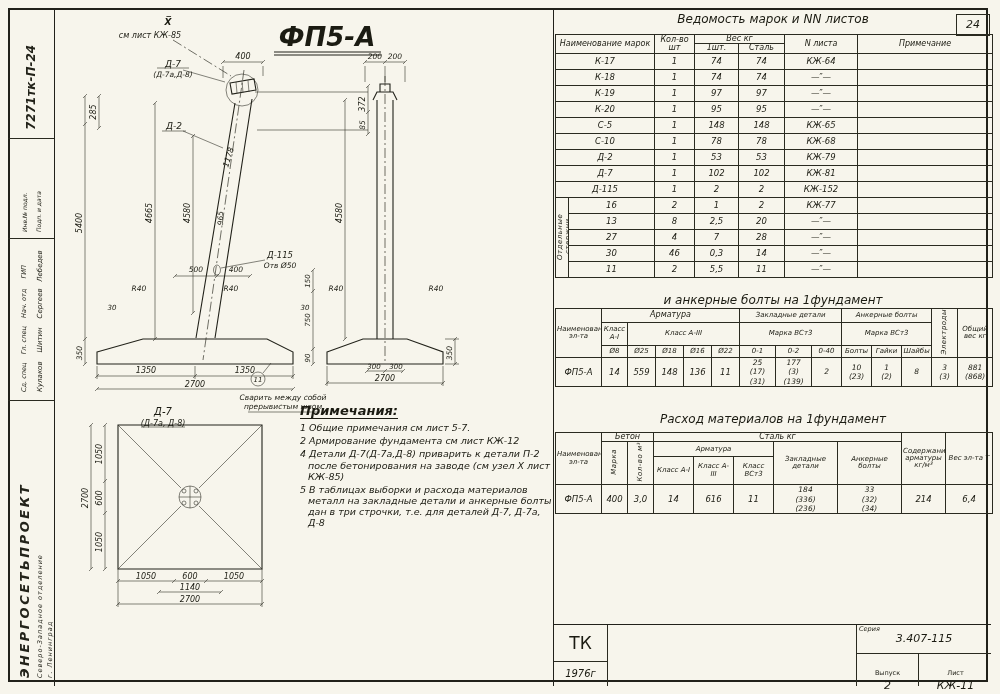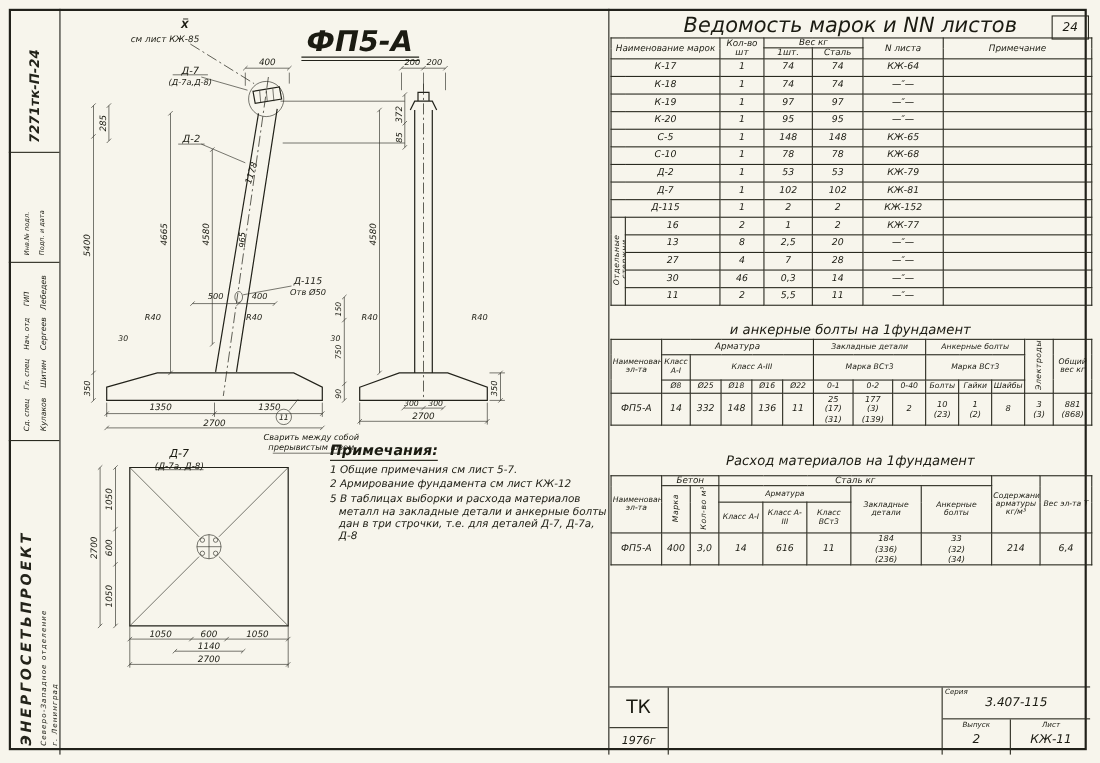--- a/index.html
+++ b/index.html
@@ -24,21 +24,21 @@
   .bigtitle{font-size:26px;font-weight:bold;}
   .notes{position:absolute;left:300px;top:403px;width:252px;height:268px;
          font-style:italic;font-size:9.5px;line-height:1.17;}
   .notes .ntitle{font-size:13px;font-weight:bold;border-bottom:1px solid #1b1b12;
                  display:inline-block;margin-bottom:3px;}
   .notes p{margin:0 0 2px 0;text-indent:-8px;padding-left:8px;}
   
   .tables-col{position:absolute;left:553px;top:8px;width:439px;height:678px;
               border-left:1.5px solid #21211a;box-sizing:border-box;}
   .sec-title{position:absolute;left:0;width:100%;text-align:center;
-             font-style:italic;font-size:19px;}
+             font-style:italic;font-size:12px;}
   .pagenum{position:absolute;right:2px;top:6px;width:32px;height:20px;
            border:1px solid #2a2a20;text-align:center;font-size:11px;font-style:italic;line-height:20px;}
   table{border-collapse:collapse;table-layout:fixed;position:absolute;left:1px;width:436px;}
   th,td{border:1px solid #2a2a20;padding:0 1px;text-align:center;
         font-style:italic;font-weight:normal;overflow:hidden;font-size:8.5px;color:#1b1b12;}
   th{font-size:8px;line-height:1.05;}
   .h7{font-size:7px;}
   td{height:15px;}
   .stack{white-space:pre-line;font-size:7.5px;line-height:1.25;height:auto;}
   .vert{display:inline-block;writing-mode:vertical-rl;transform:rotate(180deg);
@@ -53,21 +53,21 @@
   .tb-year{height:24px;text-align:center;font-size:10px;font-style:italic;line-height:24px;}
   .tb-mid{left:54px;width:248px;text-align:center;font-style:italic;font-size:16px;line-height:60px;}
   .tb-right{left:302px;width:135px;border-left:1px solid #2a2a20;}
   .tb-series{height:28px;border-bottom:1px solid #2a2a20;position:relative;
              text-align:center;font-style:italic;font-size:11px;line-height:28px;}
   .tb-series .small-lab{position:absolute;left:2px;top:1px;font-size:6.5px;line-height:1;}
   .tb-bot{position:absolute;bottom:0;height:32px;width:100%;}
   .tb-issue,.tb-sheet{position:absolute;top:0;height:100%;box-sizing:border-box;text-align:center;}
   .tb-issue{left:0;width:62px;border-right:1px solid #2a2a20;}
   .tb-sheet{left:62px;width:73px;}
-  .tb-bot .lab{font-size:6.5px;font-style:italic;display:block;margin-top:1px;}
+  .tb-bot .lab{font-size:6.5px;display:block;margin-top:15px;}
   .tb-bot .val{font-size:11px;font-style:italic;display:block;margin-top:2px;}
 </style>
 </head>
 <body>
 
 <div class="sheet">
   <div class="frame"></div>
 
   <div class="stamp-col">
     <div class="rot" style="left:16px;top:122px;font-size:12px;font-weight:bold;">7271тк-П-24</div>
@@ -197,20 +197,21 @@
       <text class="t8" x="179" y="571">1050</text>
       <text class="t8" x="135" y="582">1140</text>
       <text class="t8" x="135" y="594">2700</text>
     </g>
   </svg>
 
   <div class="notes">
     <span class="ntitle">Примечания:</span>
     <p>1 Общие примечания см лист 5-7.</p>
     <p>2 Армирование фундамента см лист КЖ-12</p>
+    <p>4 Детали Д-7(Д-7а,Д-8) приварить к детали П-2 после бетонирования на заводе (см узел X лист КЖ-85)</p>
     <p>5 В таблицах выборки и расхода материалов металл на закладные детали и анкерные болты дан в три строчки, т.е. для деталей Д-7, Д-7а, Д-8</p>
   </div>
 
   <div class="tables-col">
     <div class="pagenum">24</div>
     <div class="sec-title" style="top:4px;">Ведомость  марок и NN листов</div>
 
     <table style="top:26px;">
       <colgroup>
           <col style="width:13px">
@@ -392,21 +393,21 @@
         <th class="h7">0-1</th>
         <th class="h7">0-2</th>
         <th class="h7">0-40</th>
         <th class="h7">Болты</th>
         <th class="h7">Гайки</th>
         <th class="h7">Шайбы</th>
       </tr>
       <tr>
         <td>ФП5-А</td>
         <td>14</td>
-        <td>332</td>
+        <td>559</td>
         <td>148</td>
         <td>136</td>
         <td>11</td>
         <td class="stack">25
 (17)
 (31)</td>
         <td class="stack">177
 (3)
 (139)</td>
         <td class="stack">2</td>

